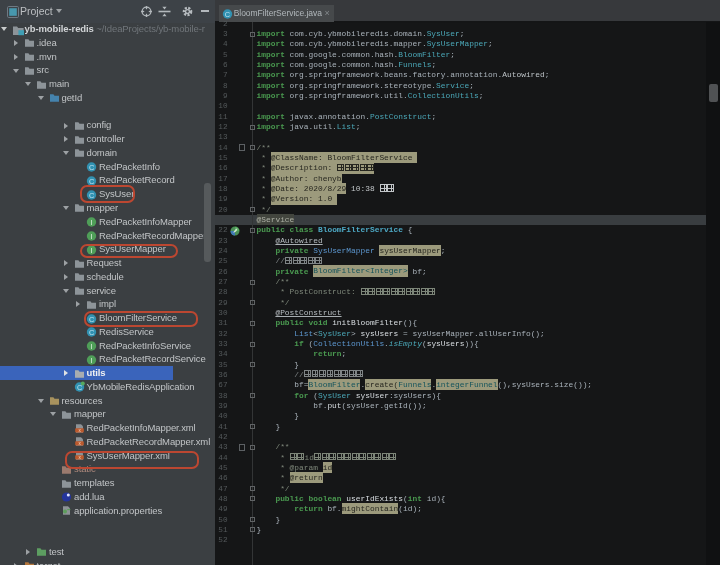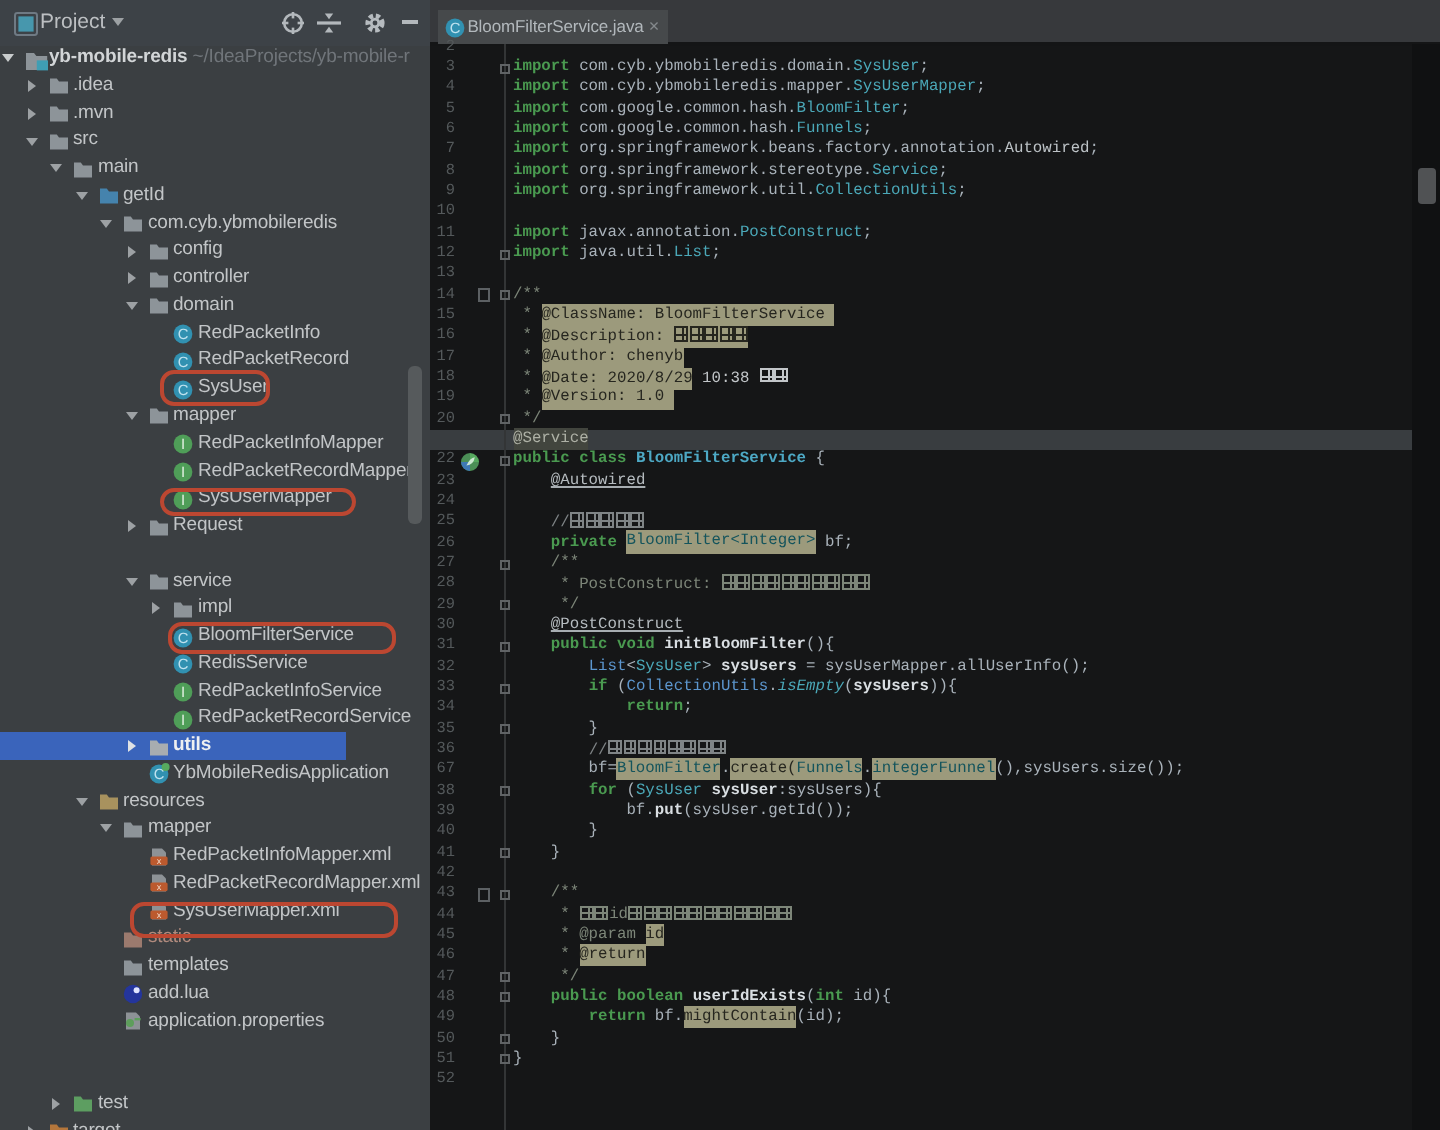--- a/index.html
+++ b/index.html
@@ -22,21 +22,21 @@
 #tabbar{position:absolute;left:0;top:0;width:505.5px;height:23px;background:#37393c;border-bottom:2px solid #141516}
 #tab{position:absolute;left:4.7px;top:4.5px;width:114.5px;height:17px;background:#46494b;color:#b2b8bc;font-size:8.5px;line-height:16.5px}
 #tab .tl{position:absolute;left:14.5px;top:0;letter-spacing:-0.05px}
 #tab .x{position:absolute;right:4px;top:0;color:#84898c;font-size:9px}
 .cline{position:absolute;white-space:pre;font-family:"Liberation Mono",monospace;font-size:7.88px;line-height:10.33px;height:10.33px;color:#a9b2ba}
 .gut{position:absolute;width:18px;text-align:right;font-family:"Liberation Mono",monospace;font-size:7.7px;line-height:10.33px;color:#54595b;height:10.33px}
 .kw{color:#4a9a50;font-weight:bold}
 .tl2{color:#4ba8b8}
 .blu{color:#5c96ce}
 .cd{color:#4da8c4;font-weight:bold}
-.dc{color:#d9dee2;font-weight:bold}
+.dc{color:#d9dee2;font-weight:normal}
 .cm{color:#7f8486}
 .doc{color:#7d8679}
 .ann{color:#b6bcc0;text-decoration:underline;text-decoration-thickness:0.9px;text-decoration-color:#a7adb1}
 .hl{background:#9c9a7c;color:#26261f;padding:1.2px 0}
 .hlt{background:#9c9a7c;color:#14545c;padding:1.2px 0}
 .svc{background:#42453e;color:#aeb1a6;padding:1.2px 0}
 .cjk{display:inline-block;position:relative;width:6.9px;height:7.2px;border:0.7px solid;vertical-align:-0.5px;margin:0 0.3px}
 .cjk::before{content:"";position:absolute;left:2.9px;top:0;width:0.7px;height:100%;background:currentColor}
 .cjk::after{content:"";position:absolute;top:2.8px;left:0;height:0.7px;width:100%;background:currentColor}
 .fold{position:absolute;width:5px;height:5px;border:1px solid #606365}
@@ -91,20 +91,21 @@
 <div class="gut" style="left:-5px;top:194.35px">19</div>
 <div class="cline" style="left:42.0px;top:194.35px"><span class="doc"> * </span><span class="hl">@Version: 1.0 </span></div>
 <div class="gut" style="left:-5px;top:204.68px">20</div>
 <div class="cline" style="left:42.0px;top:204.68px"><span class="doc"> */</span></div>
 <div class="gut" style="left:-5px;top:215.01px">21</div>
 <div class="gut" style="left:-5px;top:225.34px">22</div>
 <div class="cline" style="left:42.0px;top:225.34px"><span class="kw">public class</span> <span class="cd">BloomFilterService</span> {</div>
 <div class="gut" style="left:-5px;top:235.67px">23</div>
 <div class="cline" style="left:42.0px;top:235.67px">    <span class="ann">@Autowired</span></div>
 <div class="gut" style="left:-5px;top:246.00px">24</div>
+<div class="cline" style="left:42.0px;top:246.00px">    <span class="kw">private</span> <span class="blu">SysUserMapper</span> <span class="hl">sysUserMapper</span>;</div>
 <div class="gut" style="left:-5px;top:256.33px">25</div>
 <div class="cline" style="left:42.0px;top:256.33px">    <span class="cm">//<span class="cjk"></span><span class="cjk"></span><span class="cjk"></span><span class="cjk"></span><span class="cjk"></span></span></div>
 <div class="gut" style="left:-5px;top:266.66px">26</div>
 <div class="cline" style="left:42.0px;top:266.66px">    <span class="kw">private</span> <span class="hlt">BloomFilter&lt;Integer&gt;</span> bf;</div>
 <div class="gut" style="left:-5px;top:276.99px">27</div>
 <div class="cline" style="left:42.0px;top:276.99px">    <span class="doc">/**</span></div>
 <div class="gut" style="left:-5px;top:287.32px">28</div>
 <div class="cline" style="left:42.0px;top:287.32px">    <span class="doc"> * PostConstruct: <span class="cjk"></span><span class="cjk"></span><span class="cjk"></span><span class="cjk"></span><span class="cjk"></span><span class="cjk"></span><span class="cjk"></span><span class="cjk"></span><span class="cjk"></span><span class="cjk"></span></span></div>
 <div class="gut" style="left:-5px;top:297.65px">29</div>
 <div class="cline" style="left:42.0px;top:297.65px">    <span class="doc"> */</span></div>
@@ -267,29 +268,20 @@
       </div>
 <div class="trow" style="top:90.9px">
         <span class="arr arr-d" style="left:37.5px"></span>
         <span class="ico" style="left:48.8px">
           <svg width="11" height="11" viewBox="0 0 11 11">
             <path d="M1 2.3 h3.4 l1.1 1.4 h4.5 v6 h-9 z" fill="#4583ad"></path>
           </svg>
         </span>
         <span class="lbl" style="left:61.5px">getId</span>
       </div>
-<div class="trow" style="top:104.6px">
-        <span class="arr arr-d" style="left:50px"></span>
-        <span class="ico" style="left:61.3px">
-          <svg width="11" height="11" viewBox="0 0 11 11">
-            <path d="M1 2.3 h3.4 l1.1 1.4 h4.5 v6 h-9 z" fill="#8d9499"></path>
-          </svg>
-        </span>
-        <span class="lbl" style="left:74px">com.cyb.ybmobileredis</span>
-      </div>
 <div class="trow" style="top:118.4px">
         <span class="arr arr-r" style="left:63.5px;"></span>
         <span class="ico" style="left:73.8px">
           <svg width="11" height="11" viewBox="0 0 11 11">
             <path d="M1 2.3 h3.4 l1.1 1.4 h4.5 v6 h-9 z" fill="#8d9499"></path>
           </svg>
         </span>
         <span class="lbl" style="left:86.5px">config</span>
       </div>
 <div class="trow" style="top:132.2px">
@@ -374,20 +366,29 @@
         <span class="lbl" style="left:99px">SysUserMapper</span>
       </div>
 <div class="trow" style="top:256.0px">
         <span class="arr arr-r" style="left:63.5px;"></span>
         <span class="ico" style="left:73.8px">
           <svg width="11" height="11" viewBox="0 0 11 11">
             <path d="M1 2.3 h3.4 l1.1 1.4 h4.5 v6 h-9 z" fill="#8d9499"></path>
           </svg>
         </span>
         <span class="lbl" style="left:86.5px">Request</span>
+      </div>
+<div class="trow" style="top:269.7px">
+        <span class="arr arr-r" style="left:63.5px;"></span>
+        <span class="ico" style="left:73.8px">
+          <svg width="11" height="11" viewBox="0 0 11 11">
+            <path d="M1 2.3 h3.4 l1.1 1.4 h4.5 v6 h-9 z" fill="#8d9499"></path>
+          </svg>
+        </span>
+        <span class="lbl" style="left:86.5px">schedule</span>
       </div>
 <div class="trow" style="top:283.5px">
         <span class="arr arr-d" style="left:62.5px"></span>
         <span class="ico" style="left:73.8px">
           <svg width="11" height="11" viewBox="0 0 11 11">
             <path d="M1 2.3 h3.4 l1.1 1.4 h4.5 v6 h-9 z" fill="#8d9499"></path>
           </svg>
         </span>
         <span class="lbl" style="left:86.5px">service</span>
       </div>

